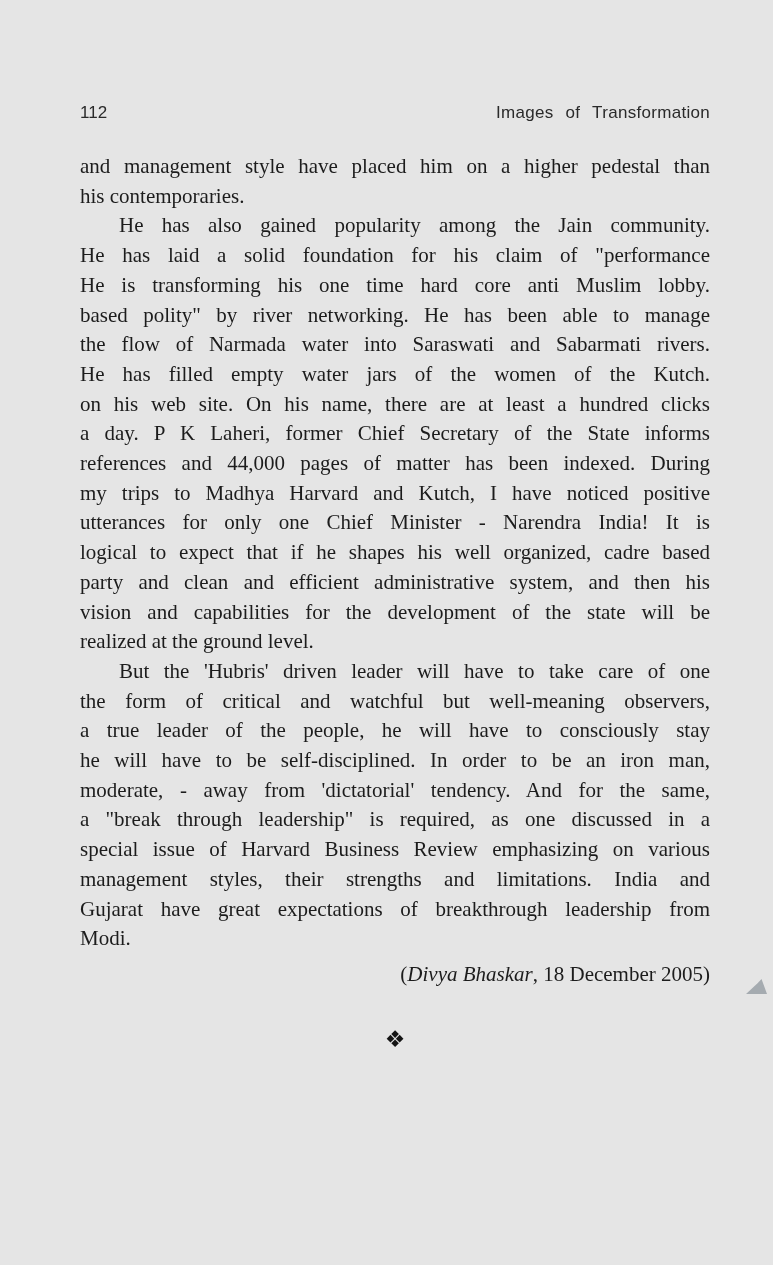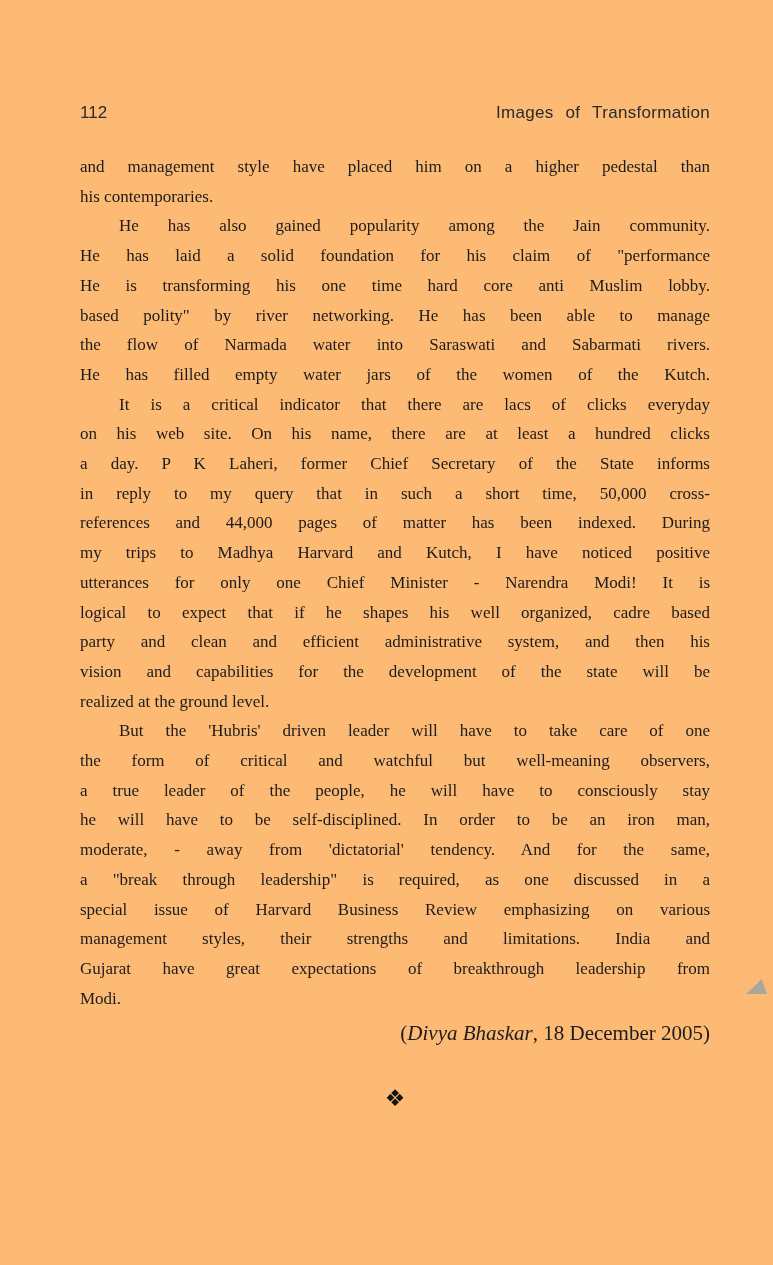--- a/index.html
+++ b/index.html
@@ -1,20 +1,20 @@
 <!DOCTYPE html>
 <html><head>
 <meta charset="utf-8">
 <style>
   html, body { margin: 0; padding: 0; }
   .page {
     position: relative;
     width: 773px;
     height: 1265px;
-    background: #fdba74;
+    background: #e5e5e5;
     font-family: "Liberation Serif", "DejaVu Serif", serif;
     color: #1c1c1c;
     overflow: hidden;
   }
   .header {
     position: absolute;
     top: 103px;
     left: 80px;
     width: 630px;
     display: flex;
@@ -27,21 +27,21 @@
   .running { word-spacing: 7px; letter-spacing: 0.3px; }
   .body-text {
     position: absolute;
     top: 152px;
     left: 80px;
     width: 630px;
   }
   .paragraph { }
   .paragraph:first-child { margin-top: 0; }
   .line {
-    font-size: 17px;
+    font-size: 21px;
     line-height: 29.7px;
     text-align: justify;
     text-align-last: justify;
     white-space: normal;
   }
   .line.last {
     text-align: left;
     text-align-last: left;
   }
   .line.indent { padding-left: 39px; }
@@ -87,27 +87,25 @@
         </div>
         <div class="paragraph">
           <div class="line indent">He has also gained popularity among the Jain community.</div>
           <div class="line">He has laid a solid foundation for his claim of "performance</div>
           <div class="line">He is transforming his one time hard core anti Muslim lobby.</div>
           <div class="line">based polity" by river networking. He has been able to manage</div>
           <div class="line">the flow of Narmada water into Saraswati and Sabarmati rivers.</div>
           <div class="line">He has filled empty water jars of the women of the Kutch.</div>
         </div>
         <div class="paragraph">
-          <div class="line indent">It is a critical indicator that there are lacs of clicks everyday</div>
           <div class="line">on his web site.  On his name, there are at least a hundred clicks</div>
           <div class="line">a day. P K Laheri, former Chief Secretary of the State informs</div>
-          <div class="line">in reply to my query that in such a short time, 50,000 cross-</div>
           <div class="line">references and 44,000 pages of matter has been indexed. During</div>
           <div class="line">my trips to Madhya Harvard and Kutch, I have noticed positive</div>
-          <div class="line">utterances for only one Chief Minister - Narendra Modi! It is</div>
+          <div class="line">utterances for only one Chief Minister - Narendra India! It is</div>
           <div class="line">logical to expect that if he shapes his well organized, cadre based</div>
           <div class="line">party and clean and efficient administrative system, and then his</div>
           <div class="line">vision and capabilities for the development of the state will be</div>
           <div class="line last">realized at the ground level.</div>
         </div>
         <div class="paragraph">
           <div class="line indent">But the 'Hubris' driven leader will have to take care of one</div>
           <div class="line">the form of critical and watchful but well-meaning observers,</div>
           <div class="line">a true leader of the people, he will have to consciously stay</div>
           <div class="line">he will have to be self-disciplined. In order to be an iron man,</div>

